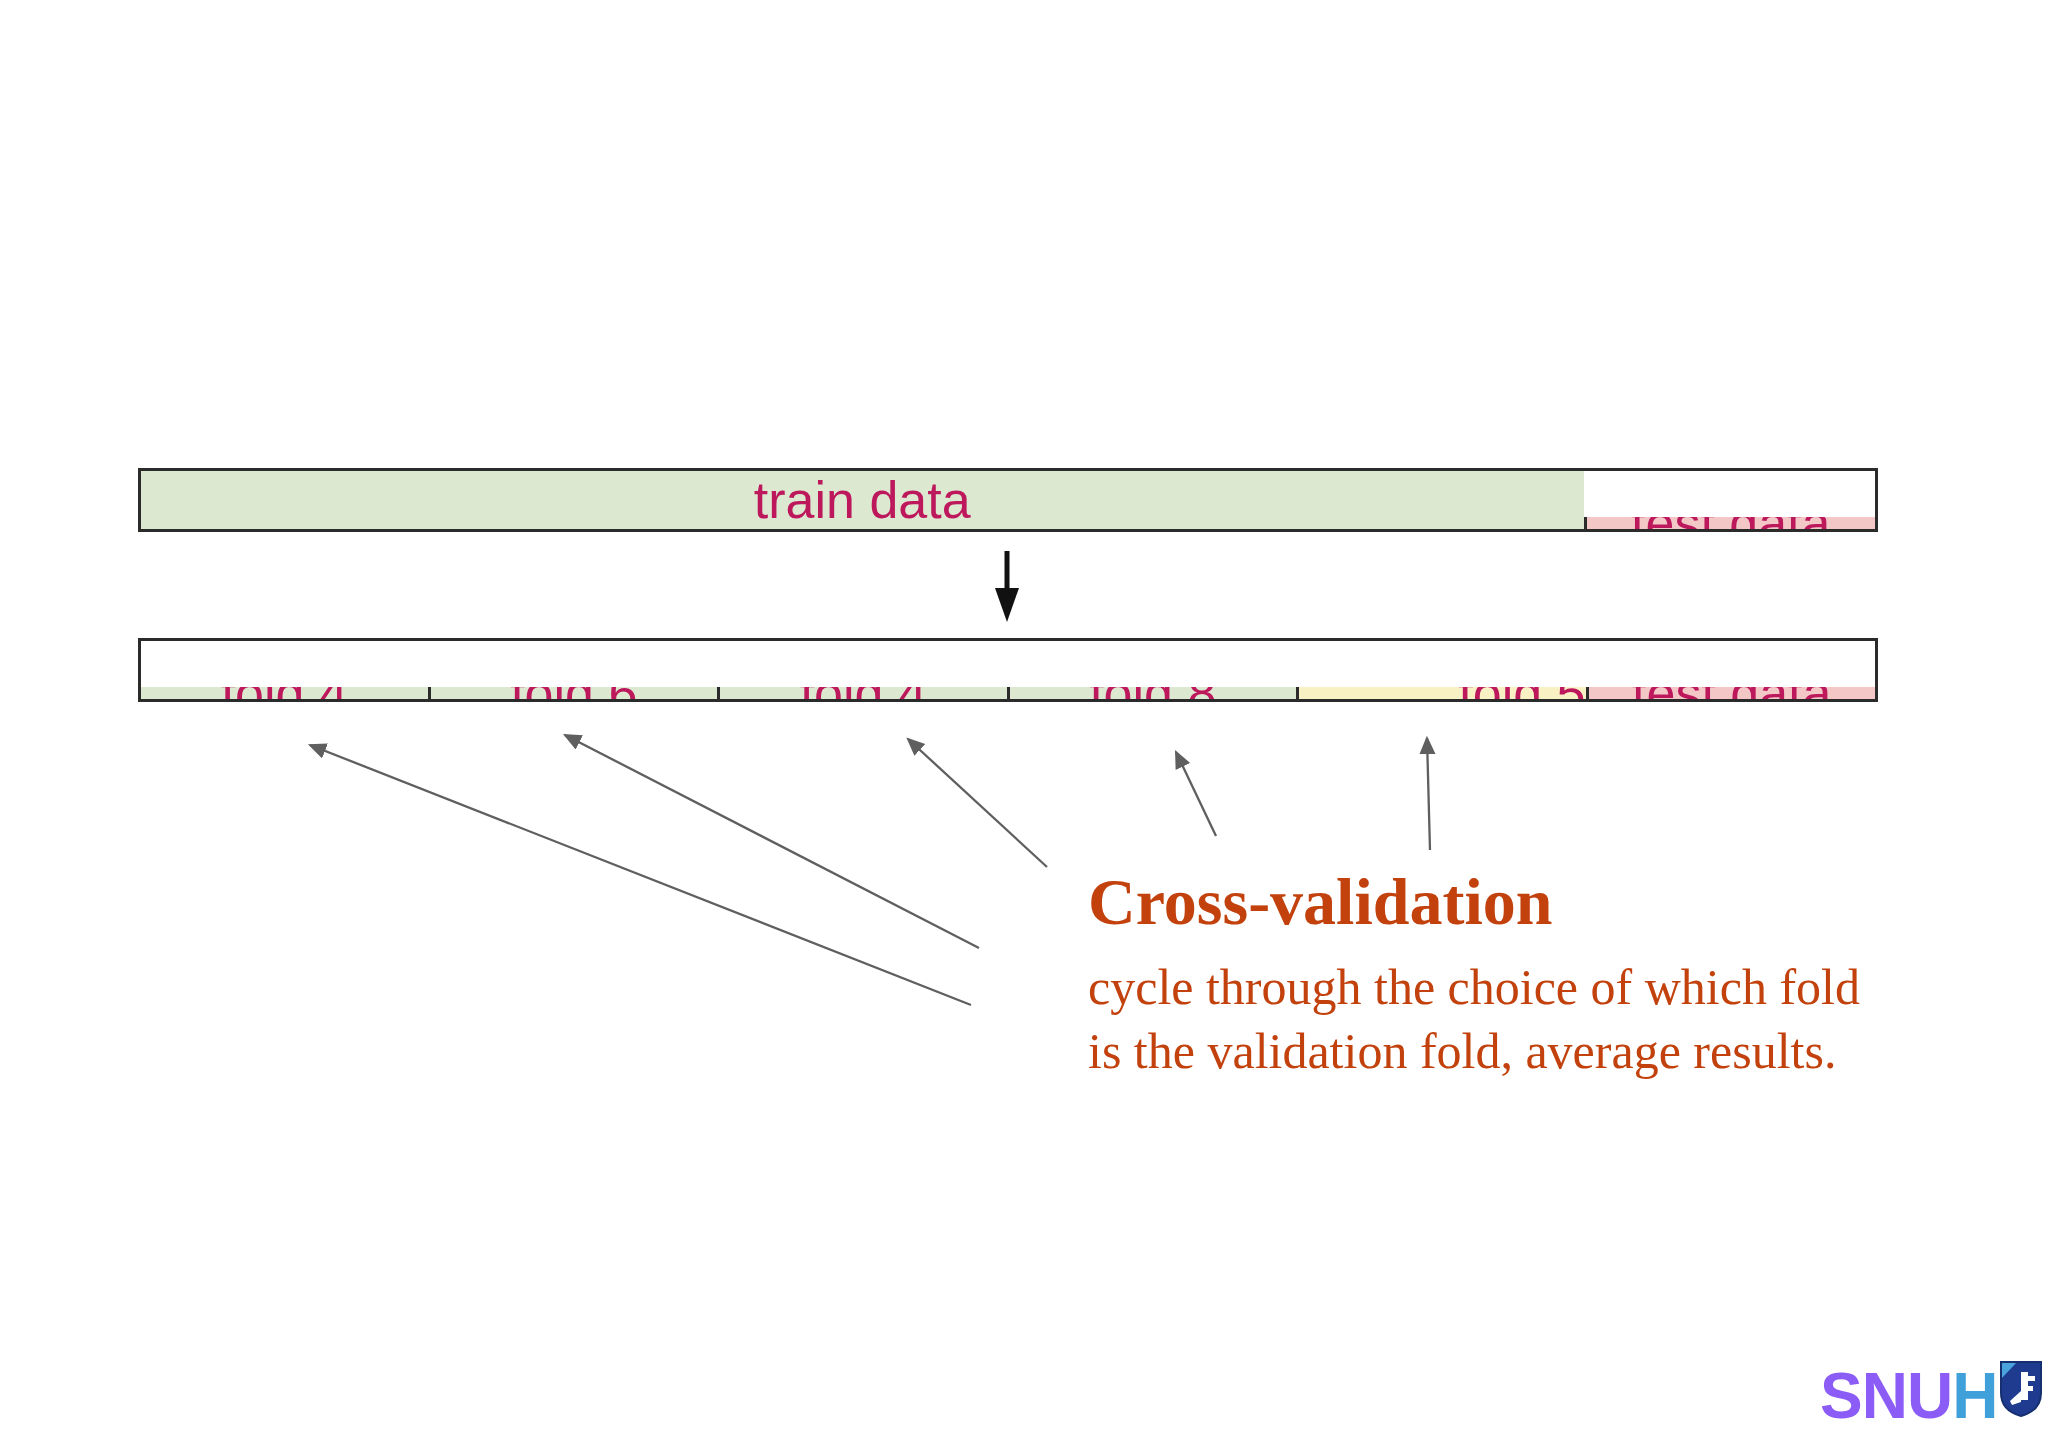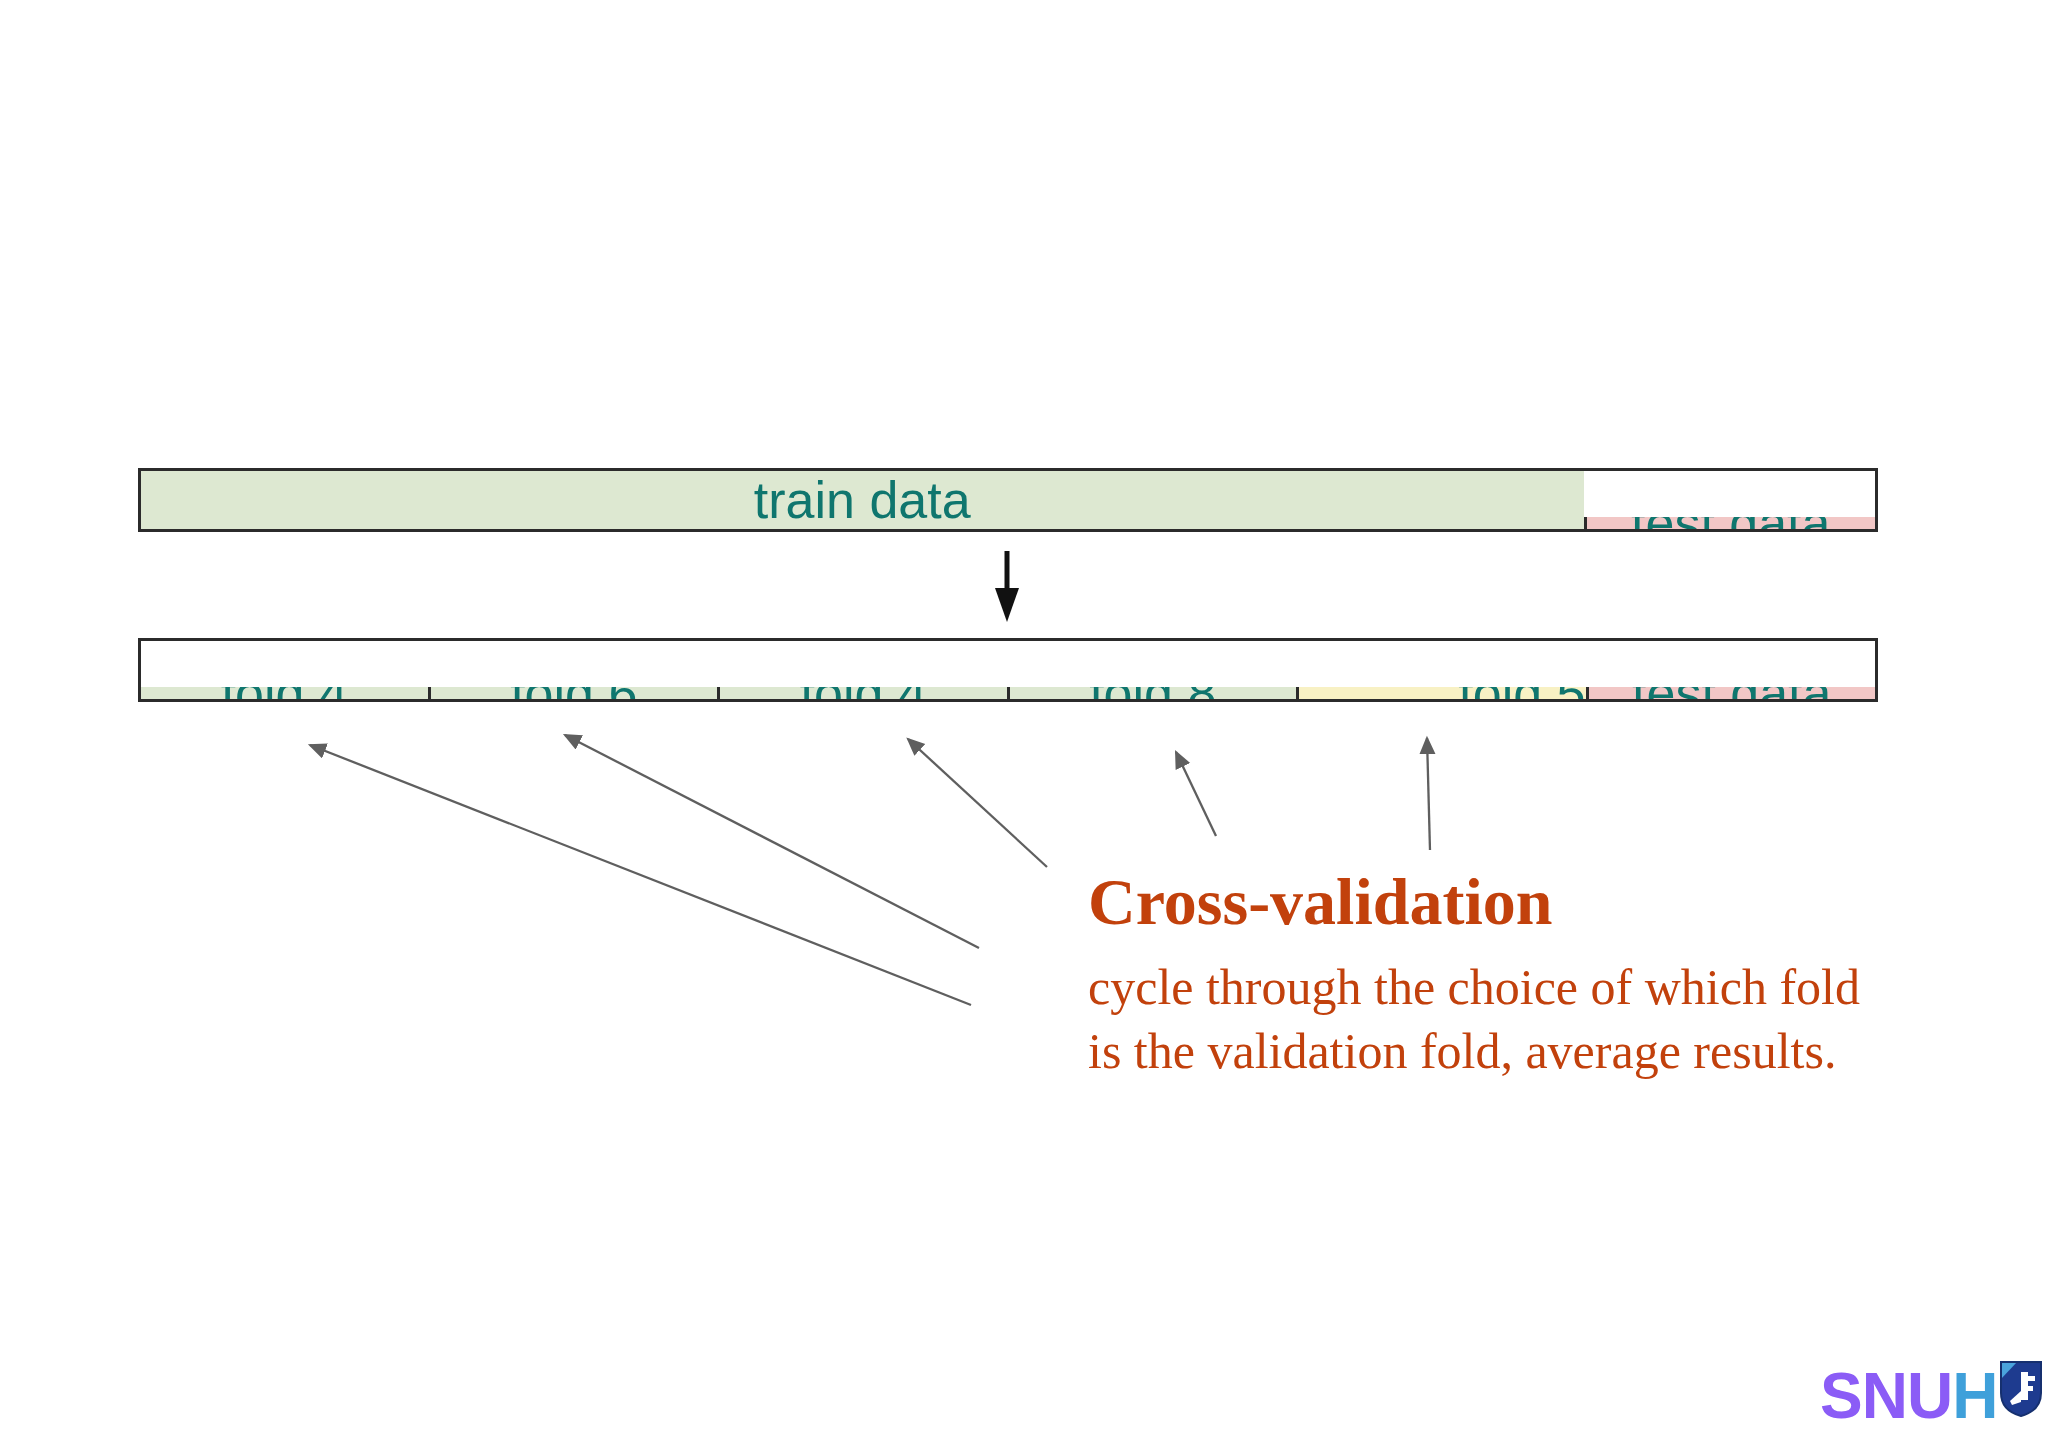--- a/index.html
+++ b/index.html
@@ -19,21 +19,21 @@
     border: 3px solid #2b2b2b;
     display: flex;
     background: #ffffff;
   }
   .bar-top  { top: 468px; }
   .bar-fold { top: 638px; }
   .seg {
     box-sizing: border-box;
     display: flex; align-items: center; justify-content: center;
     border-left: 3px solid #2b2b2b;
-    font-size: 52px; color: #0f766e;
+    font-size: 52px; color: #be185d;
     white-space: nowrap; overflow: hidden;
   }
   .seg:first-child { border-left: none; }
   .seg-train { flex: 5 1 0; }
   .seg-unit  { flex: 1 1 0; margin-top: 46px; }
   .c-green  { background: #dde8d1; }
   .c-yellow { background: #f8f1c4; justify-content: flex-end; }
   .c-pink   { background: #f2c7c6; }
 
   

